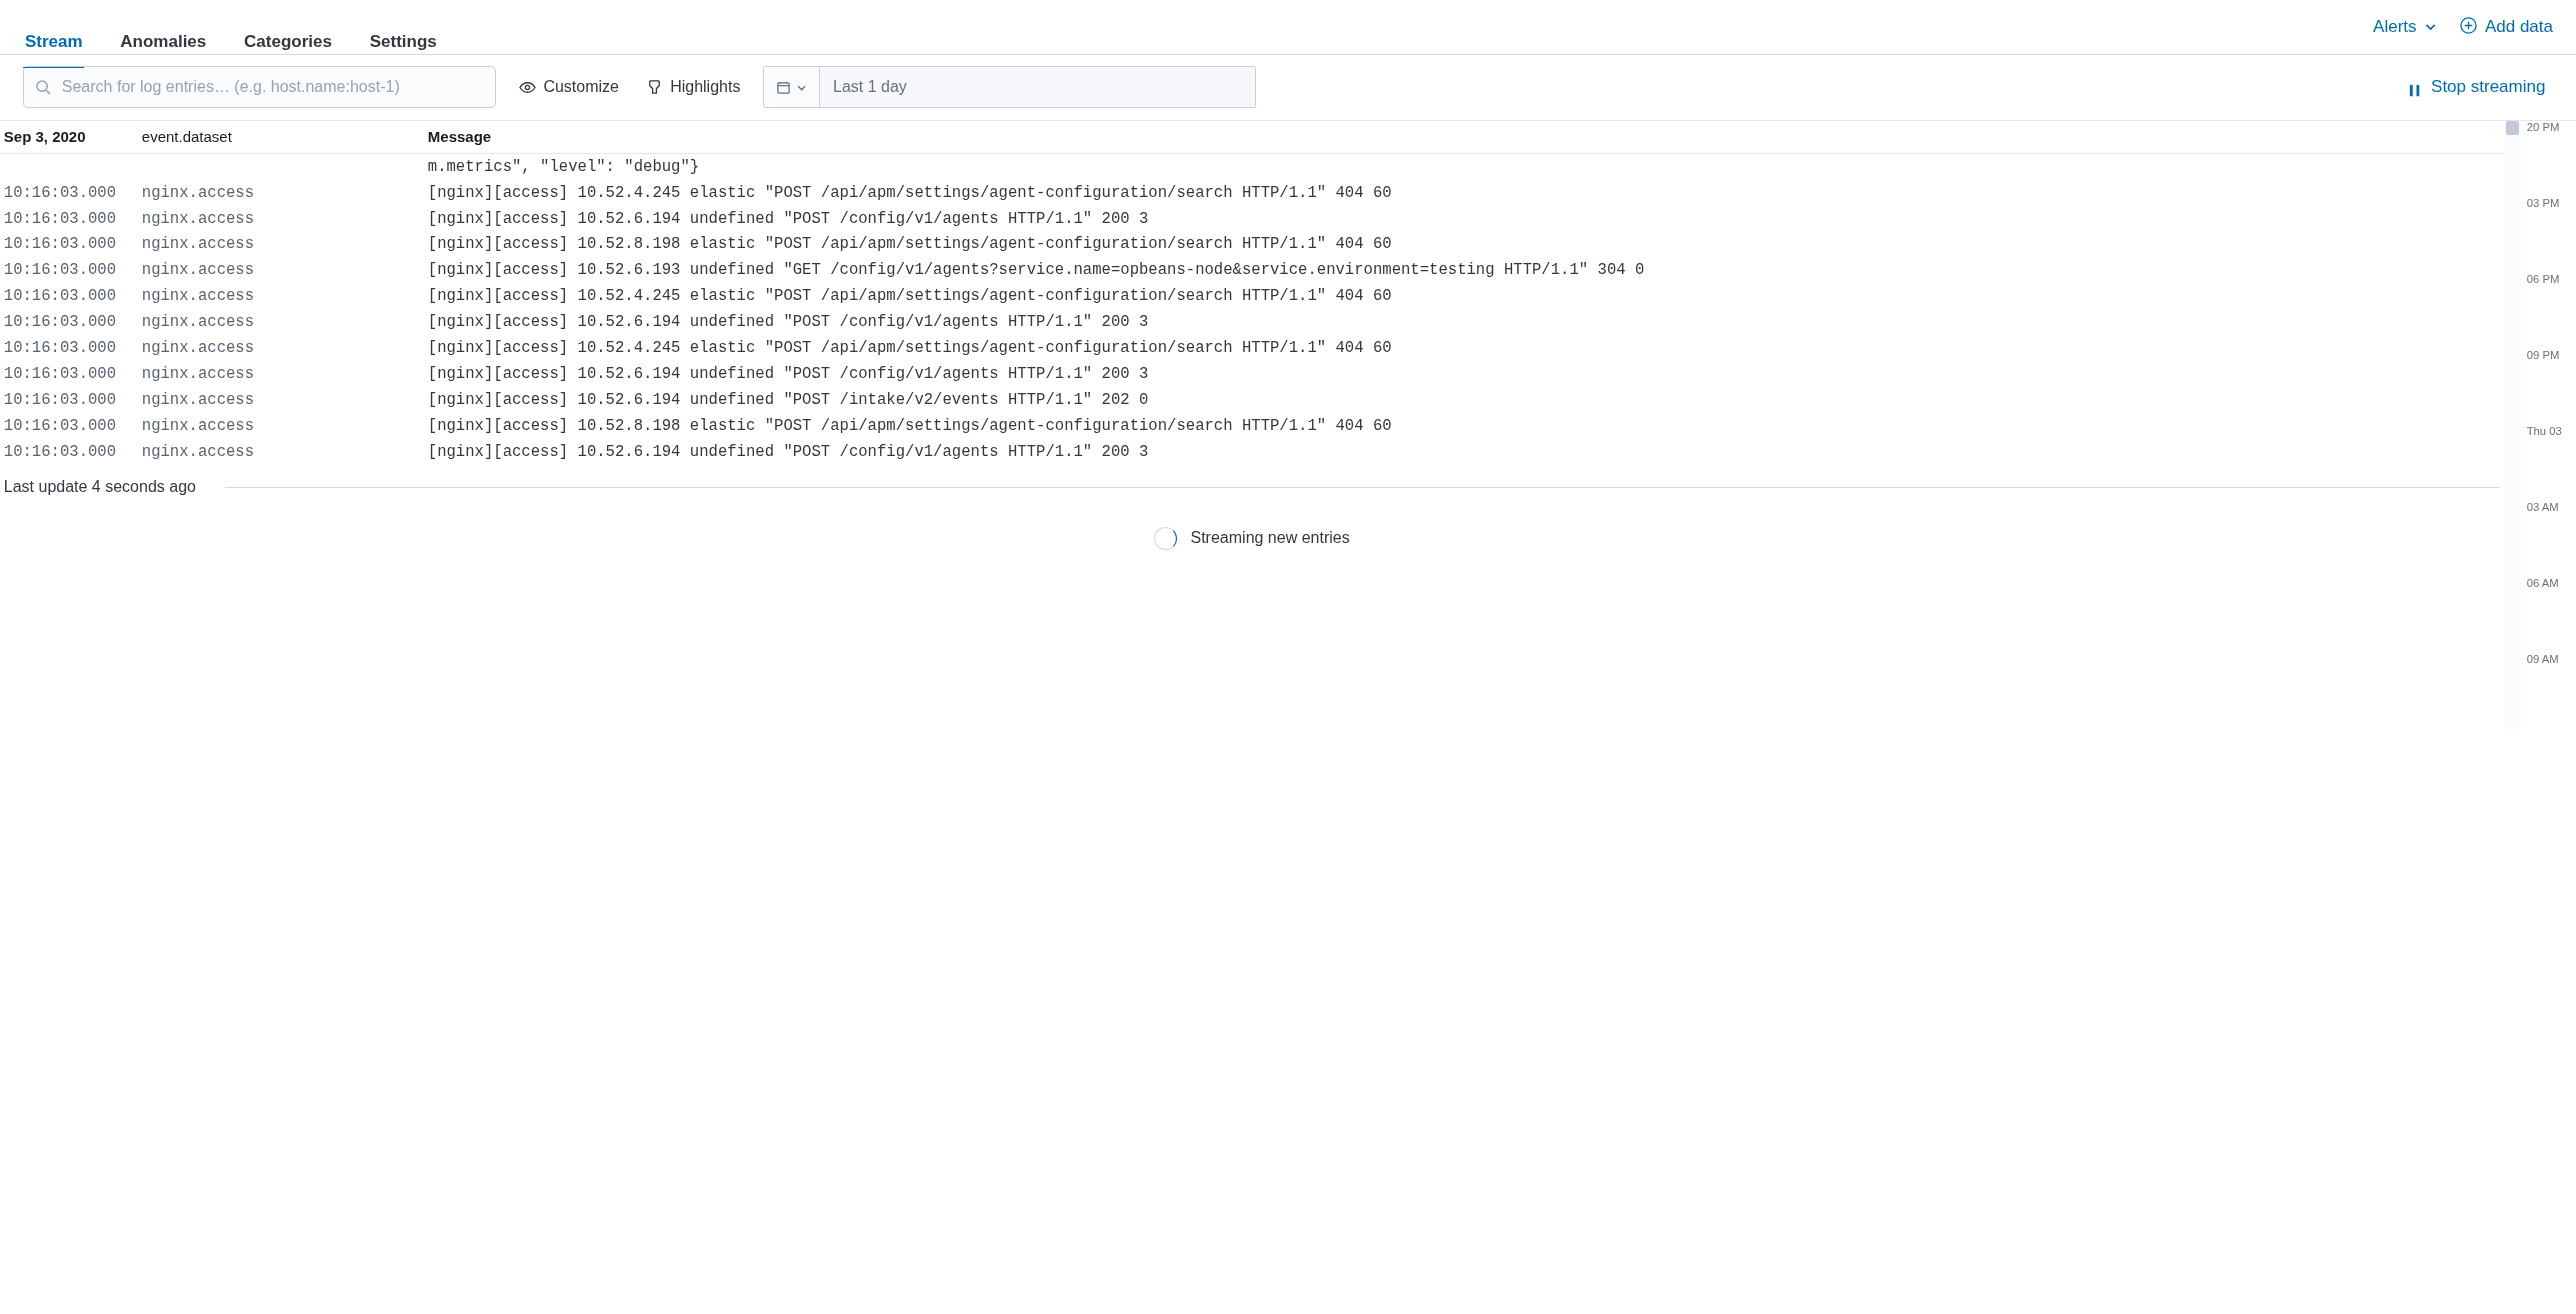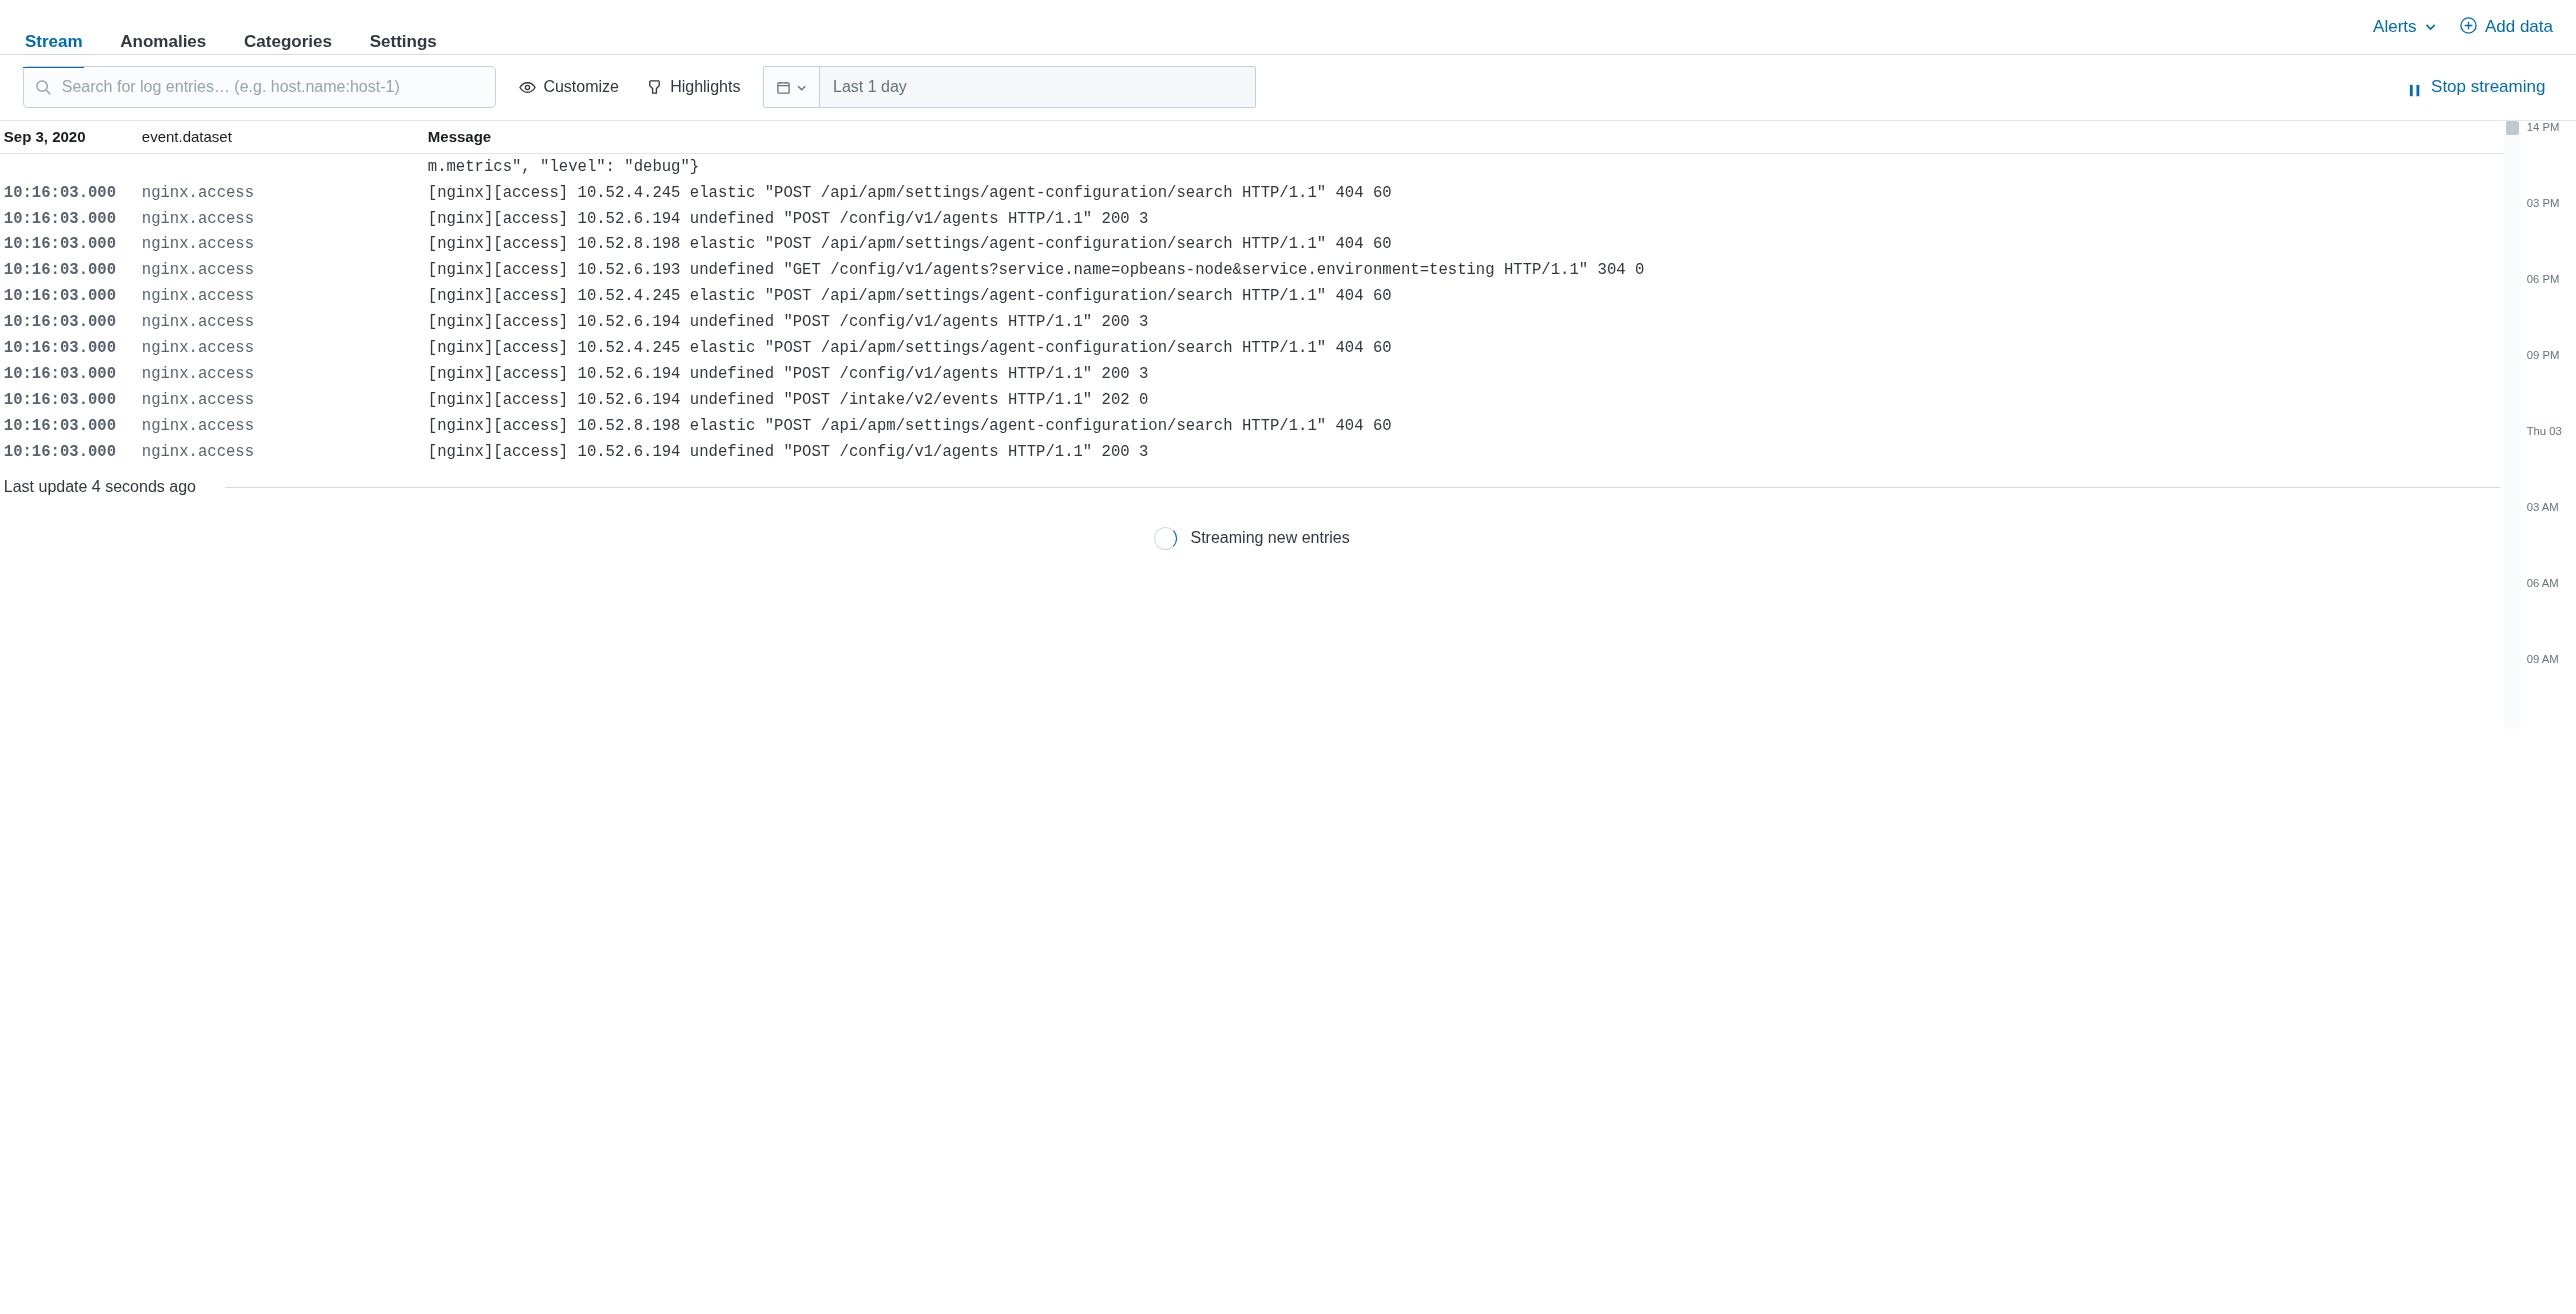--- a/index.html
+++ b/index.html
@@ -163,21 +163,21 @@
   .col-msg { flex: 1; font-weight: 700; }
   .log-rows {
     font-family: "SFMono-Regular", Consolas, "Liberation Mono", Menlo, monospace;
     font-size: 15.6px;
     line-height: 1.55;
   }
   .log-row {
     display: flex;
     padding: 0.9px 3.8px;
   }
-  .log-row .ts { width: 138px; color: #5a6270; white-space: nowrap; font-weight: bold; }
+  .log-row .ts { width: 138px; color: #5a6270; white-space: nowrap; }
   .log-row .ds { width: 286px; color: #5a6270; }
   .log-row .msg { flex: 1; color: #343741; word-break: break-all; padding-right: 11.3px; }
   .partial-row {
     display: flex;
     padding: 0.9px 3.8px;
   }
   .partial-row .ts { width: 138px; }
   .partial-row .ds { width: 286px; }
   .partial-row .msg { flex: 1; color: #343741; padding-right: 11.3px; font-family: "SFMono-Regular", Consolas, "Liberation Mono", Menlo, monospace; font-size: 15.6px; }
   .divider-row {
@@ -381,21 +381,21 @@
       <div class="spinner"></div>
       <span>Streaming new entries</span>
     </div>
   </div>
 
   <div class="minimap-outer">
     <div class="mm-scrollbar">
       <div class="mm-thumb"></div>
     </div>
     <div class="minimap-labels">
-      <div class="minimap-label">14 PM</div>
+      <div class="minimap-label">20 PM</div>
       <div class="minimap-label">03 PM</div>
       <div class="minimap-label">06 PM</div>
       <div class="minimap-label">09 PM</div>
       <div class="minimap-label">Thu 03</div>
       <div class="minimap-label">03 AM</div>
       <div class="minimap-label">06 AM</div>
       <div class="minimap-label">09 AM</div>
     </div>
   </div>
 </div>

